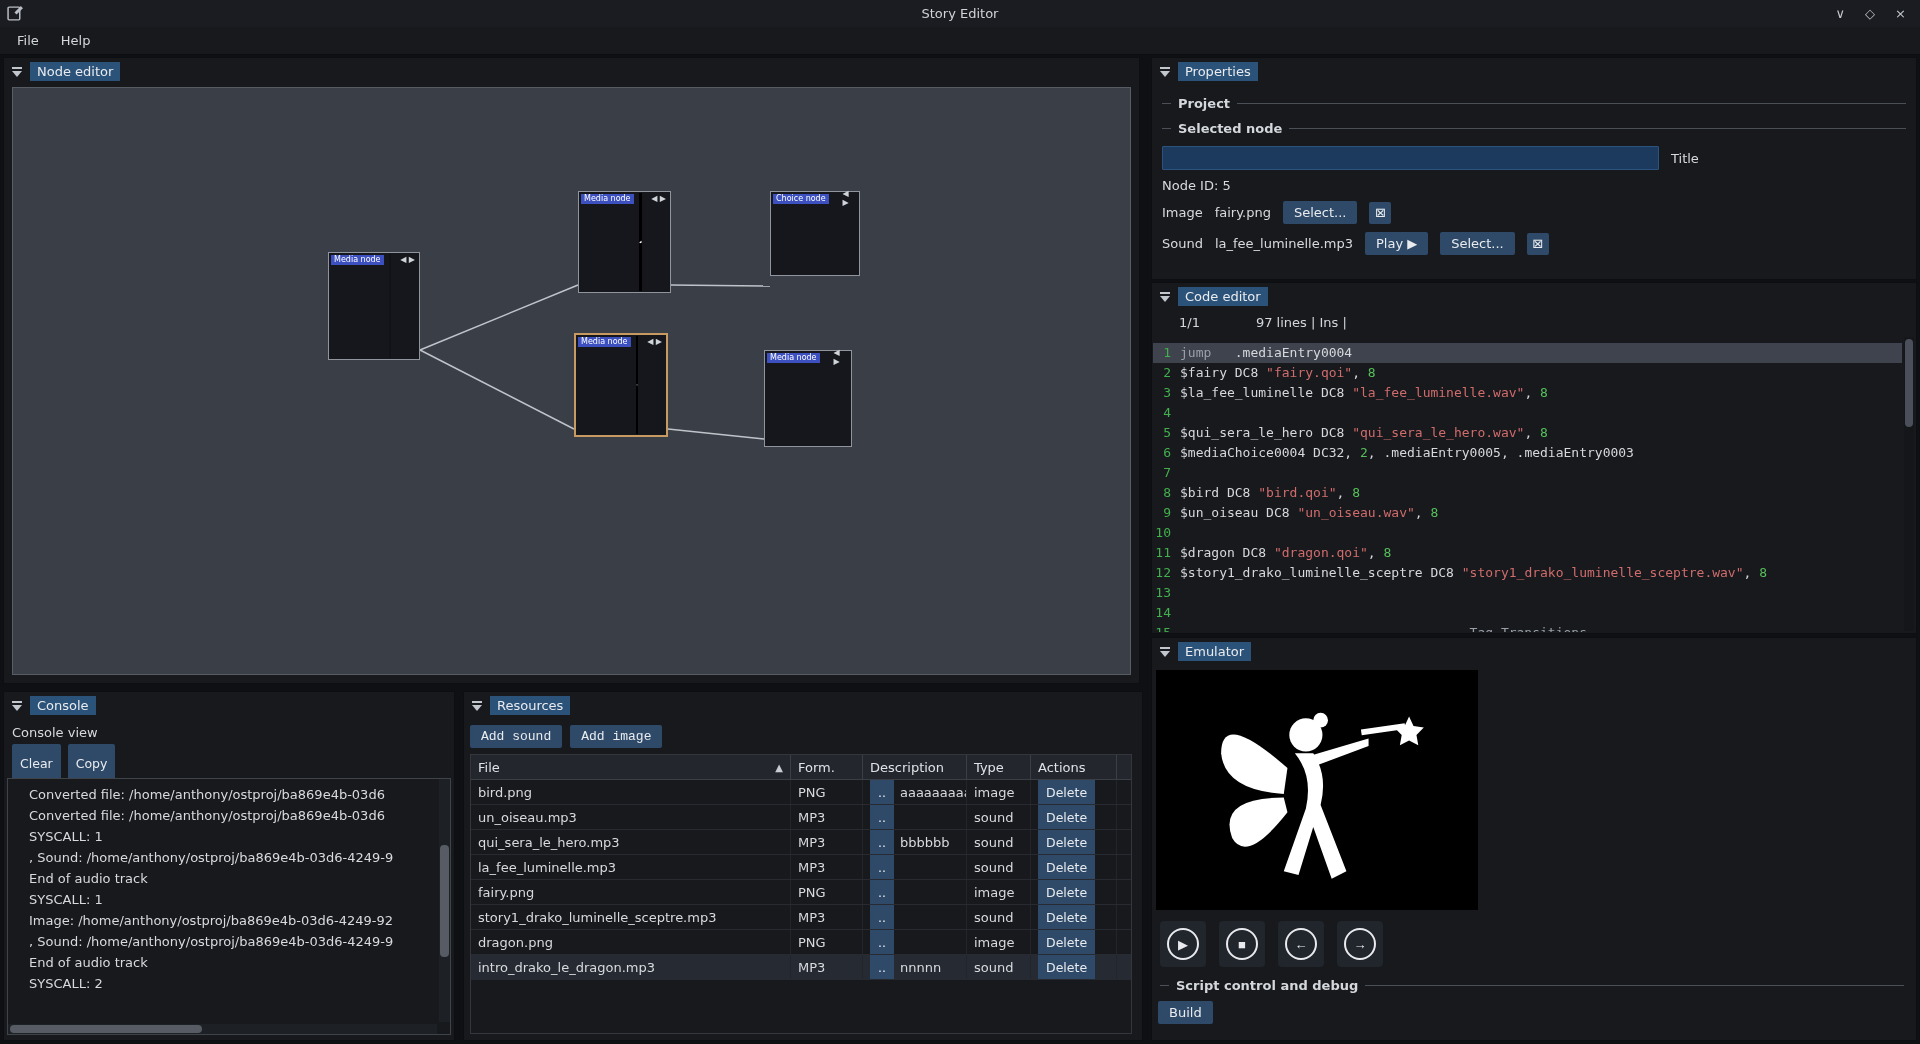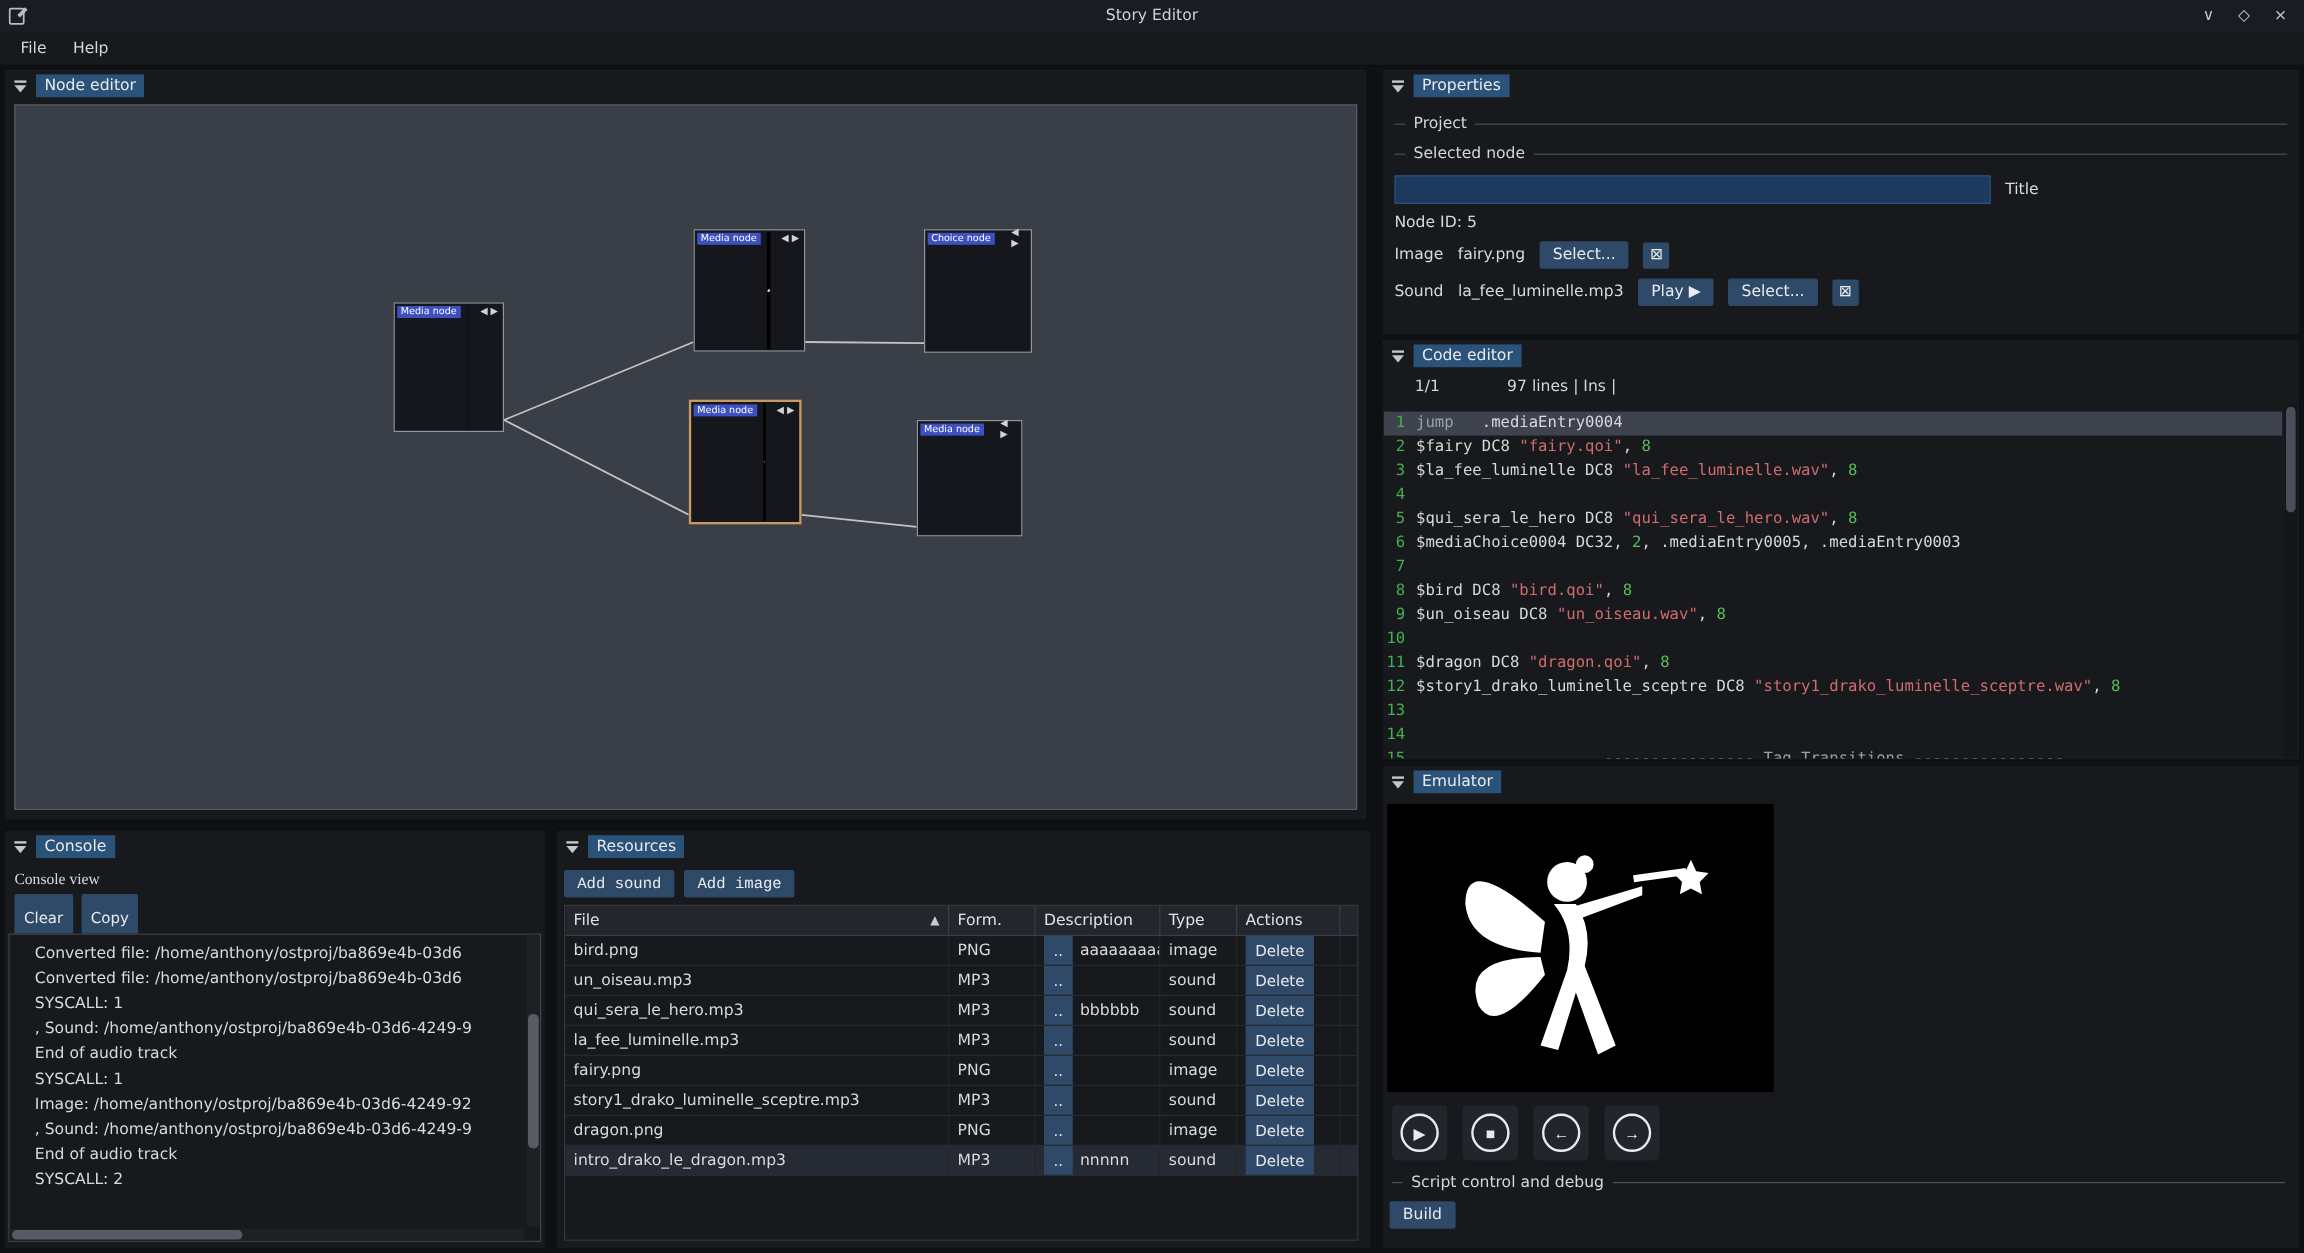--- a/index.html
+++ b/index.html
@@ -20,21 +20,21 @@
 
   
   .panel{position:absolute;background:#17191d;border:1px solid #0c0e11;}
   .panel-header{height:26px;display:flex;align-items:center;gap:7px;padding:0 7px;}
   .collapse-icon{width:12px;height:11px;position:relative;flex:0 0 auto;}
   .collapse-icon::before{content:"";position:absolute;left:1px;top:1px;right:1px;height:2px;background:#c2c6cd;}
   .collapse-icon::after{content:"";position:absolute;left:1px;top:5px;width:0;height:0;
     border-left:5px solid transparent;border-right:5px solid transparent;border-top:6px solid #c2c6cd;}
   .panel-title{background:#2b5278;color:#e9ebef;padding:2px 7px;font-size:13px;}
 
-  .legend{display:flex;align-items:center;gap:7px;margin:10px 8px 10px 8px;color:#d4d7db;}
+  .legend{display:flex;align-items:center;gap:7px;margin:10px 8px 10px 8px;color:#d4d7db;font-weight:bold;}
   .legend::before{content:"";width:9px;height:1px;background:#4a4f58;flex:0 0 auto;}
   .legend::after{content:"";flex:1;height:1px;background:#4a4f58;}
 
   .btn{background:#2e4a68;color:#e9ebef;border:none;border-radius:2px;padding:4px 11px;
     font-size:13px;font-family:inherit;cursor:default;}
   .btn-sq{width:22px;height:22px;padding:0;display:inline-flex;align-items:center;justify-content:center;font-size:13px;}
   .btn-mini{padding:12px 8px;font-size:12.5px;}
 
   
   .canvas{position:absolute;left:8px;top:29px;right:8px;bottom:8px;background:#3a3e47;border:1px solid #575c65;}
@@ -75,21 +75,21 @@
   .emu-screen svg{height:86%;}
   .emu-buttons{position:absolute;left:8px;top:283px;display:flex;gap:13px;}
   .emu-btn{width:46px;height:46px;background:#21252c;border:none;border-radius:4px;
     display:flex;align-items:center;justify-content:center;cursor:default;}
   .emu-btn .circ{width:32px;height:32px;border:2.5px solid #e8eaee;border-radius:50%;
     display:flex;align-items:center;justify-content:center;color:#e8eaee;font-size:13px;line-height:1;}
   .emu-legend{position:absolute;left:0;right:4px;top:330px;}
   .emu-build{position:absolute;left:6px;top:363px;}
 
   
-  .console-label{margin:7px 8px 4px 8px;color:#d8dade;font-family:Liberation Serif, serif;}
+  .console-label{margin:7px 8px 4px 8px;color:#d8dade;}
   .console-btns{display:flex;gap:7px;margin:2px 8px 6px 8px;}
   .console-log{position:absolute;left:3px;right:3px;top:86px;bottom:5px;border:1px solid #3f434a;
     padding:5px 21px;overflow:hidden;background:#17191d;}
   .con-line{height:21px;line-height:21px;white-space:nowrap;color:#d8dade;}
   .log-vscroll{position:absolute;right:1px;top:1px;bottom:12px;width:11px;background:#1d2025;}
   .log-vscroll .thumb{position:absolute;left:1px;right:1px;top:66px;height:112px;background:#565b64;border-radius:4px;}
   .log-hscroll{position:absolute;left:1px;right:13px;bottom:1px;height:10px;background:#1d2025;}
   .log-hscroll .thumb{position:absolute;top:1px;bottom:1px;left:2px;width:192px;background:#565b64;border-radius:4px;}
 
   
@@ -176,21 +176,21 @@
       <div class="node-img">
         <svg viewBox="0 0 60 60">
             <use href="#icon-bird"></use>
           </svg>
       </div>
       <div class="node-footer">
         <span>◀ ▶</span>
       </div>
     </div>
 
-    <div class="node" style="left:757px;top:103px;width:90px;height:103px;">
+    <div class="node" style="left:757px;top:103px;width:90px;height:85px;">
       <span class="node-type">Choice node</span>
       <div class="node-img empty"></div>
       <div class="node-footer">
         <span>◀ ▶</span>
       </div>
     </div>
 
     <div class="node selected" style="left:561px;top:245px;width:94px;height:104px;">
       <span class="node-type">Media node</span>
       <div class="node-img">

